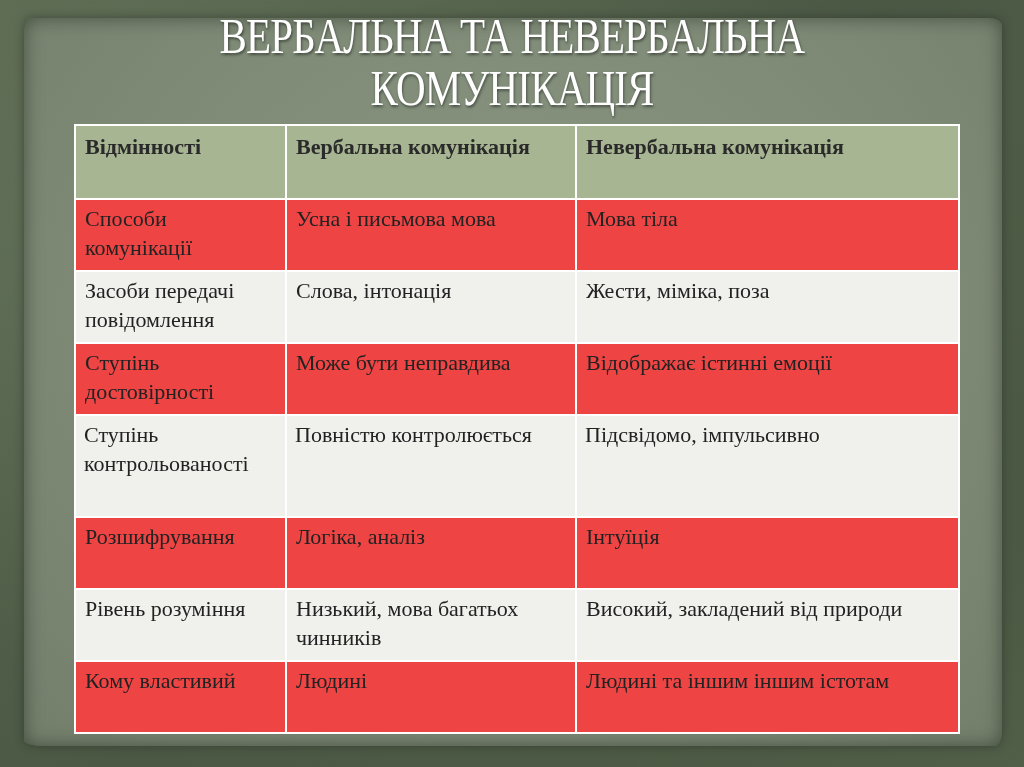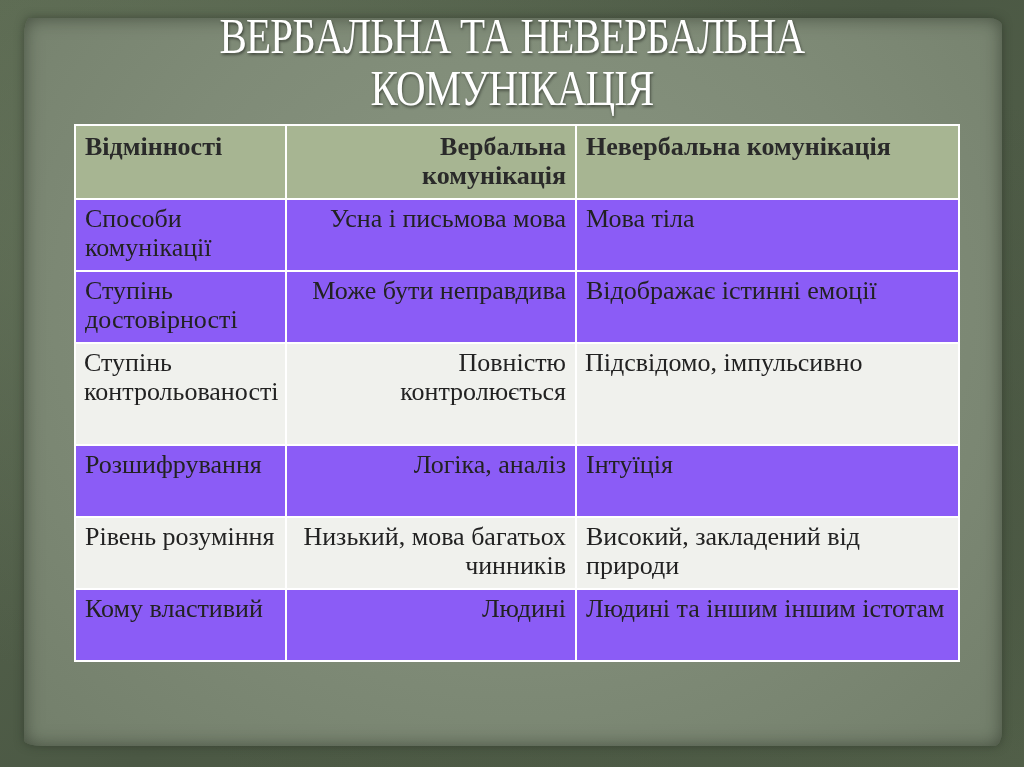--- a/index.html
+++ b/index.html
@@ -62,37 +62,37 @@
     }
     table.comparison col.c1 { width: 211px; }
     table.comparison col.c2 { width: 290px; }
     table.comparison col.c3 { width: 383px; }
 
     table.comparison th,
     table.comparison td {
       border: 2px solid #ffffff;
       vertical-align: top;
       padding: 4px 9px 4px 9px;
-      font-size: 26px;
+      font-size: 22px;
       line-height: 29px;
       color: #222222;
       font-family: Liberation Serif, serif;
     }
     table.comparison th {
       background: #a7b592;
       font-weight: bold;
       height: 62px;
       text-align: left;
       padding-top: 6px;
       color: #2a2a2a;
     }
     table.comparison th.center,
-    table.comparison td.center { text-align: right; }
+    table.comparison td.center { text-align: left; }
 
-    tr.odd td { background: #8b5cf6; }
+    tr.odd td { background: #ef4444; }
     tr.even td { background: #f0f1ed; }
 
     tr.r1 td { height: 62px; }
     tr.r2 td { height: 62px; }
     tr.r3 td { height: 62px; margin-top: 20px; }
     tr.r4 td { height: 92px; padding-left: 8px; }
     tr.r5 td { height: 62px; }
     tr.r6 td { height: 62px; }
     tr.r7 td { height: 62px; margin-left: 40px; }
   </style>
@@ -119,20 +119,25 @@
       <th class="center">Вербальна комунікація</th>
       <th>Невербальна комунікація</th>
     </tr>
   </thead>
   <tbody>
     <tr class="odd r1">
       <td>Способи комунікації</td>
       <td class="center">Усна і письмова мова</td>
       <td>Мова тіла</td>
     </tr>
+    <tr class="even r2">
+      <td>Засоби передачі повідомлення</td>
+      <td class="center">Слова, інтонація</td>
+      <td>Жести, міміка, поза</td>
+    </tr>
     <tr class="odd r3">
       <td>Ступінь достовірності</td>
       <td class="center">Може бути неправдива</td>
       <td>Відображає істинні емоції</td>
     </tr>
     <tr class="even r4">
       <td>Ступінь контрольованості</td>
       <td class="center">Повністю контролюється</td>
       <td>Підсвідомо, імпульсивно</td>
     </tr>

